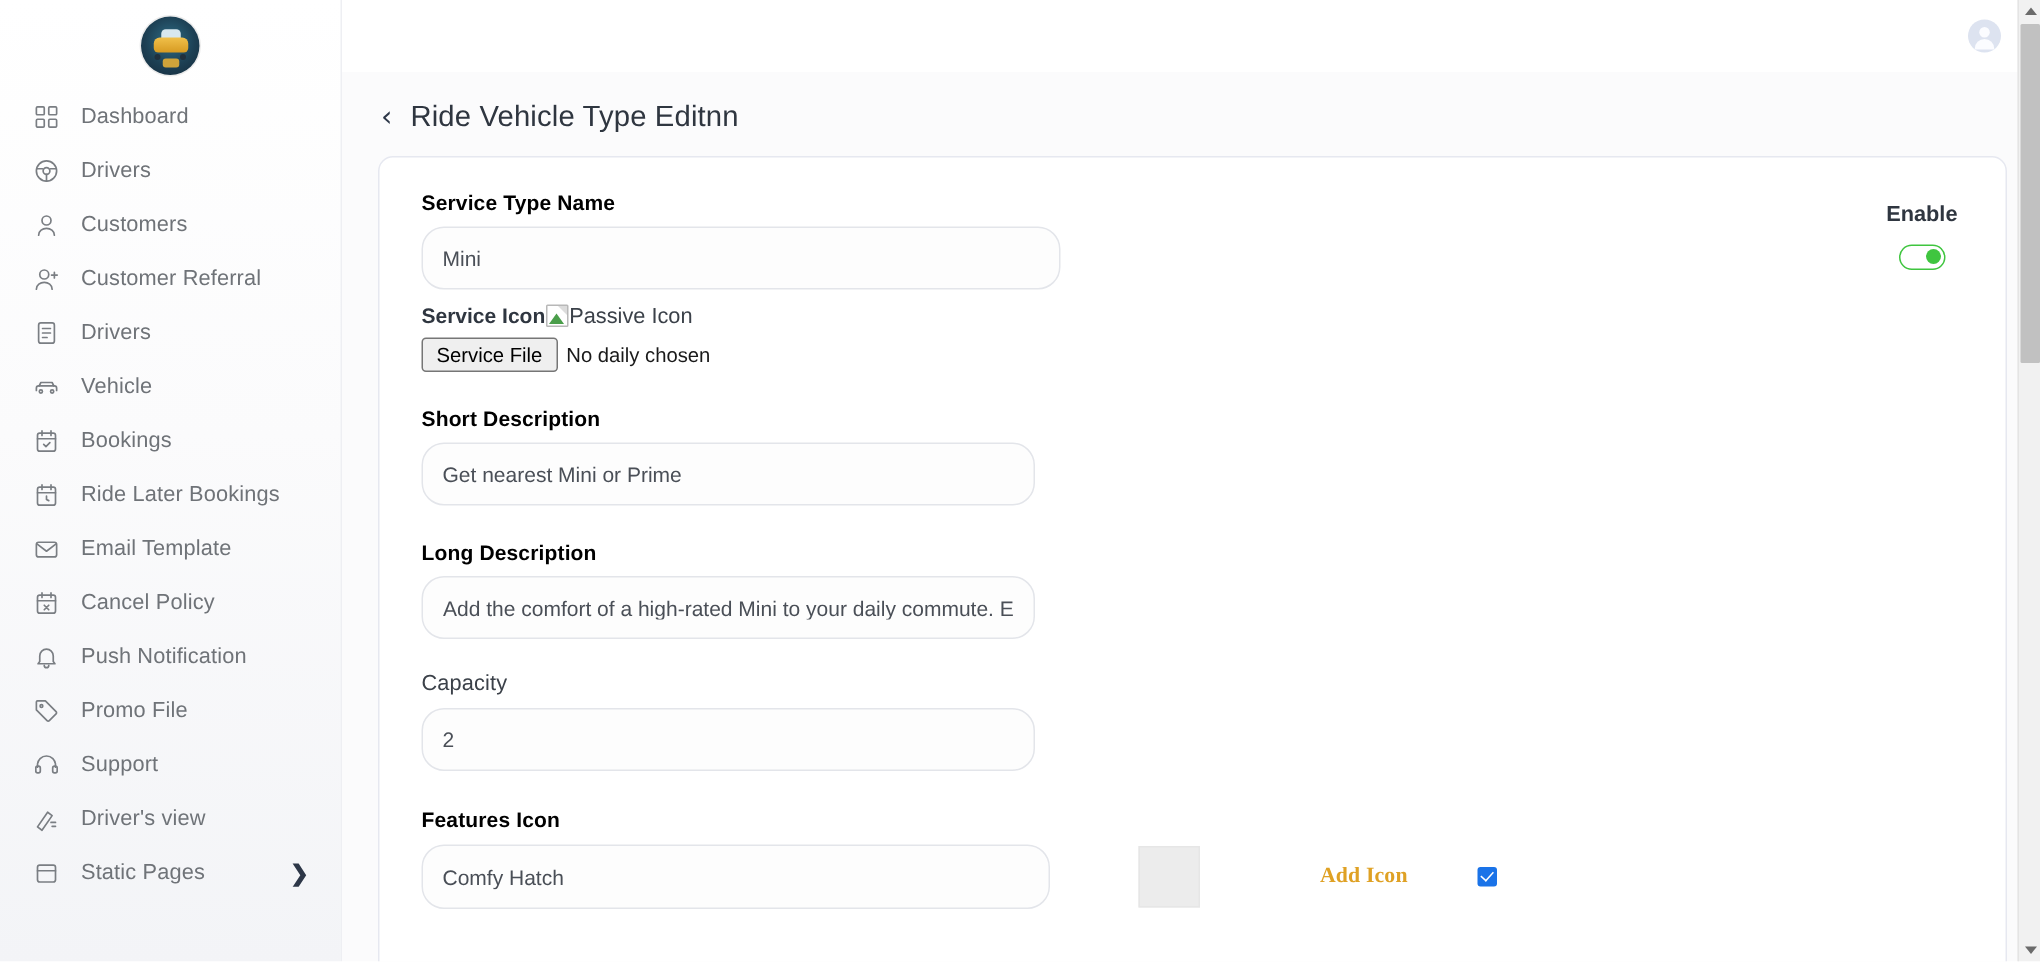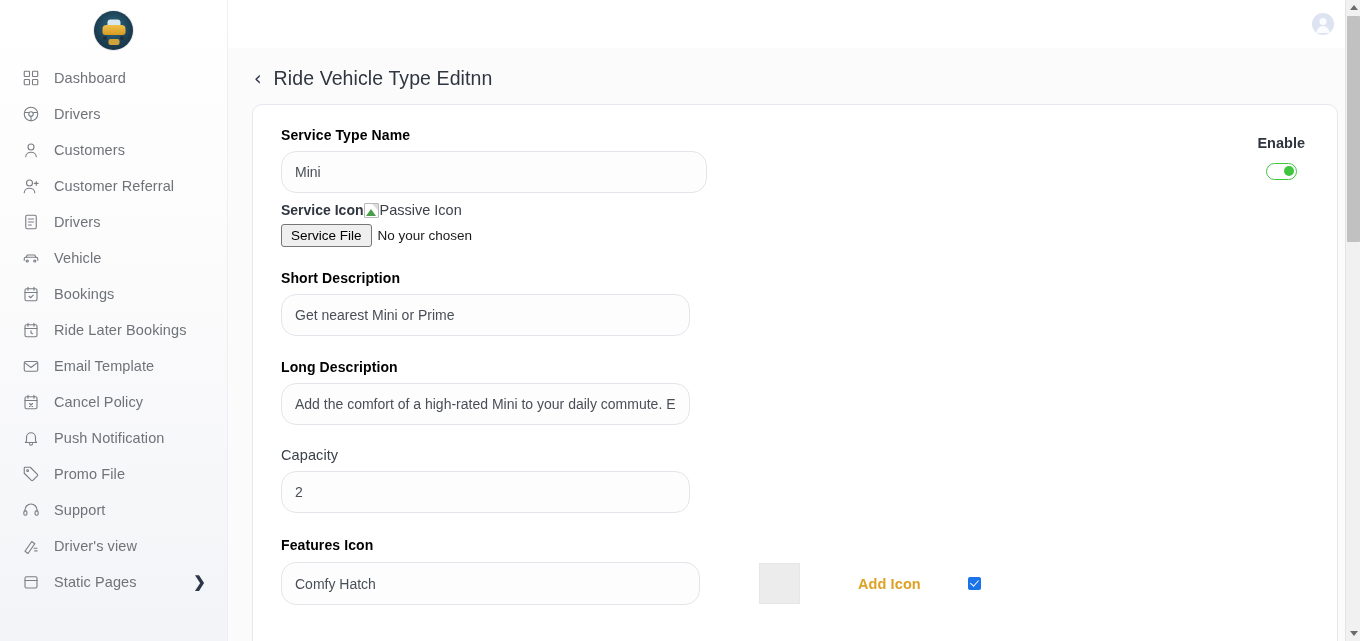--- a/index.html
+++ b/index.html
@@ -178,22 +178,23 @@
     font-family: "Liberation Sans", sans-serif; cursor: pointer;
   }
   .no-file { font-size: 13.5px; color: #1a1a1a; }
 
   .feature-row { display: flex; align-items: center; gap: 11px; margin-top: 9px; }
   .icon-box {
     width: 41px; height: 41px; background: #ececec;
     border: 1px solid #e6e6e6; margin-left: 48px; flex: 0 0 41px;
   }
   .add-icon-lbl {
-    margin-left: 47px; font-size: 14.5px; font-weight: bold; color: #dfa124;
+    margin-left: 69px; font-size: 14.5px; font-weight: bold; color: #dfa124;
     letter-spacing: .1px;
+    font-family: Liberation Serif, serif;
   }
   .chk {
     margin-left: 36px; width: 13px; height: 13px; border-radius: 2px;
     background: #1a73e8; position: relative; flex: 0 0 13px; cursor: pointer;
   }
   .chk::after {
     content: ""; position: absolute; left: 4px; top: 1px;
     width: 3.5px; height: 7px; border: solid #ffffff;
     border-width: 0 1.8px 1.8px 0; transform: rotate(42deg);
   }
@@ -429,21 +430,21 @@
         <span>Service Icon</span>
           <span class="broken-img">
             <span class="mtn"></span>
             <span class="fold"></span>
           </span>
           <span class="alt-txt">Passive Icon</span>
       </div>
 
       <div class="file-row">
         <button class="choose-file-btn">Service File</button>
-        <span class="no-file">No your chosen</span>
+        <span class="no-file">No daily chosen</span>
       </div>
 
       <div class="field-label" style="margin-top:23px">Short Description</div>
       <input class="txt-input w-409" type="text" value="Get nearest Mini or Prime" style="">
 
       <div class="field-label" style="margin-top:23px">Long Description</div>
       <input class="txt-input w-409" type="text" value="Add the comfort of a high-rated Mini to your daily commute. Enjoy ex" style="">
 
       <div class="field-label normal" style="margin-top:22px">Capacity</div>
       <input class="txt-input w-409" type="text" value="2" style="">

